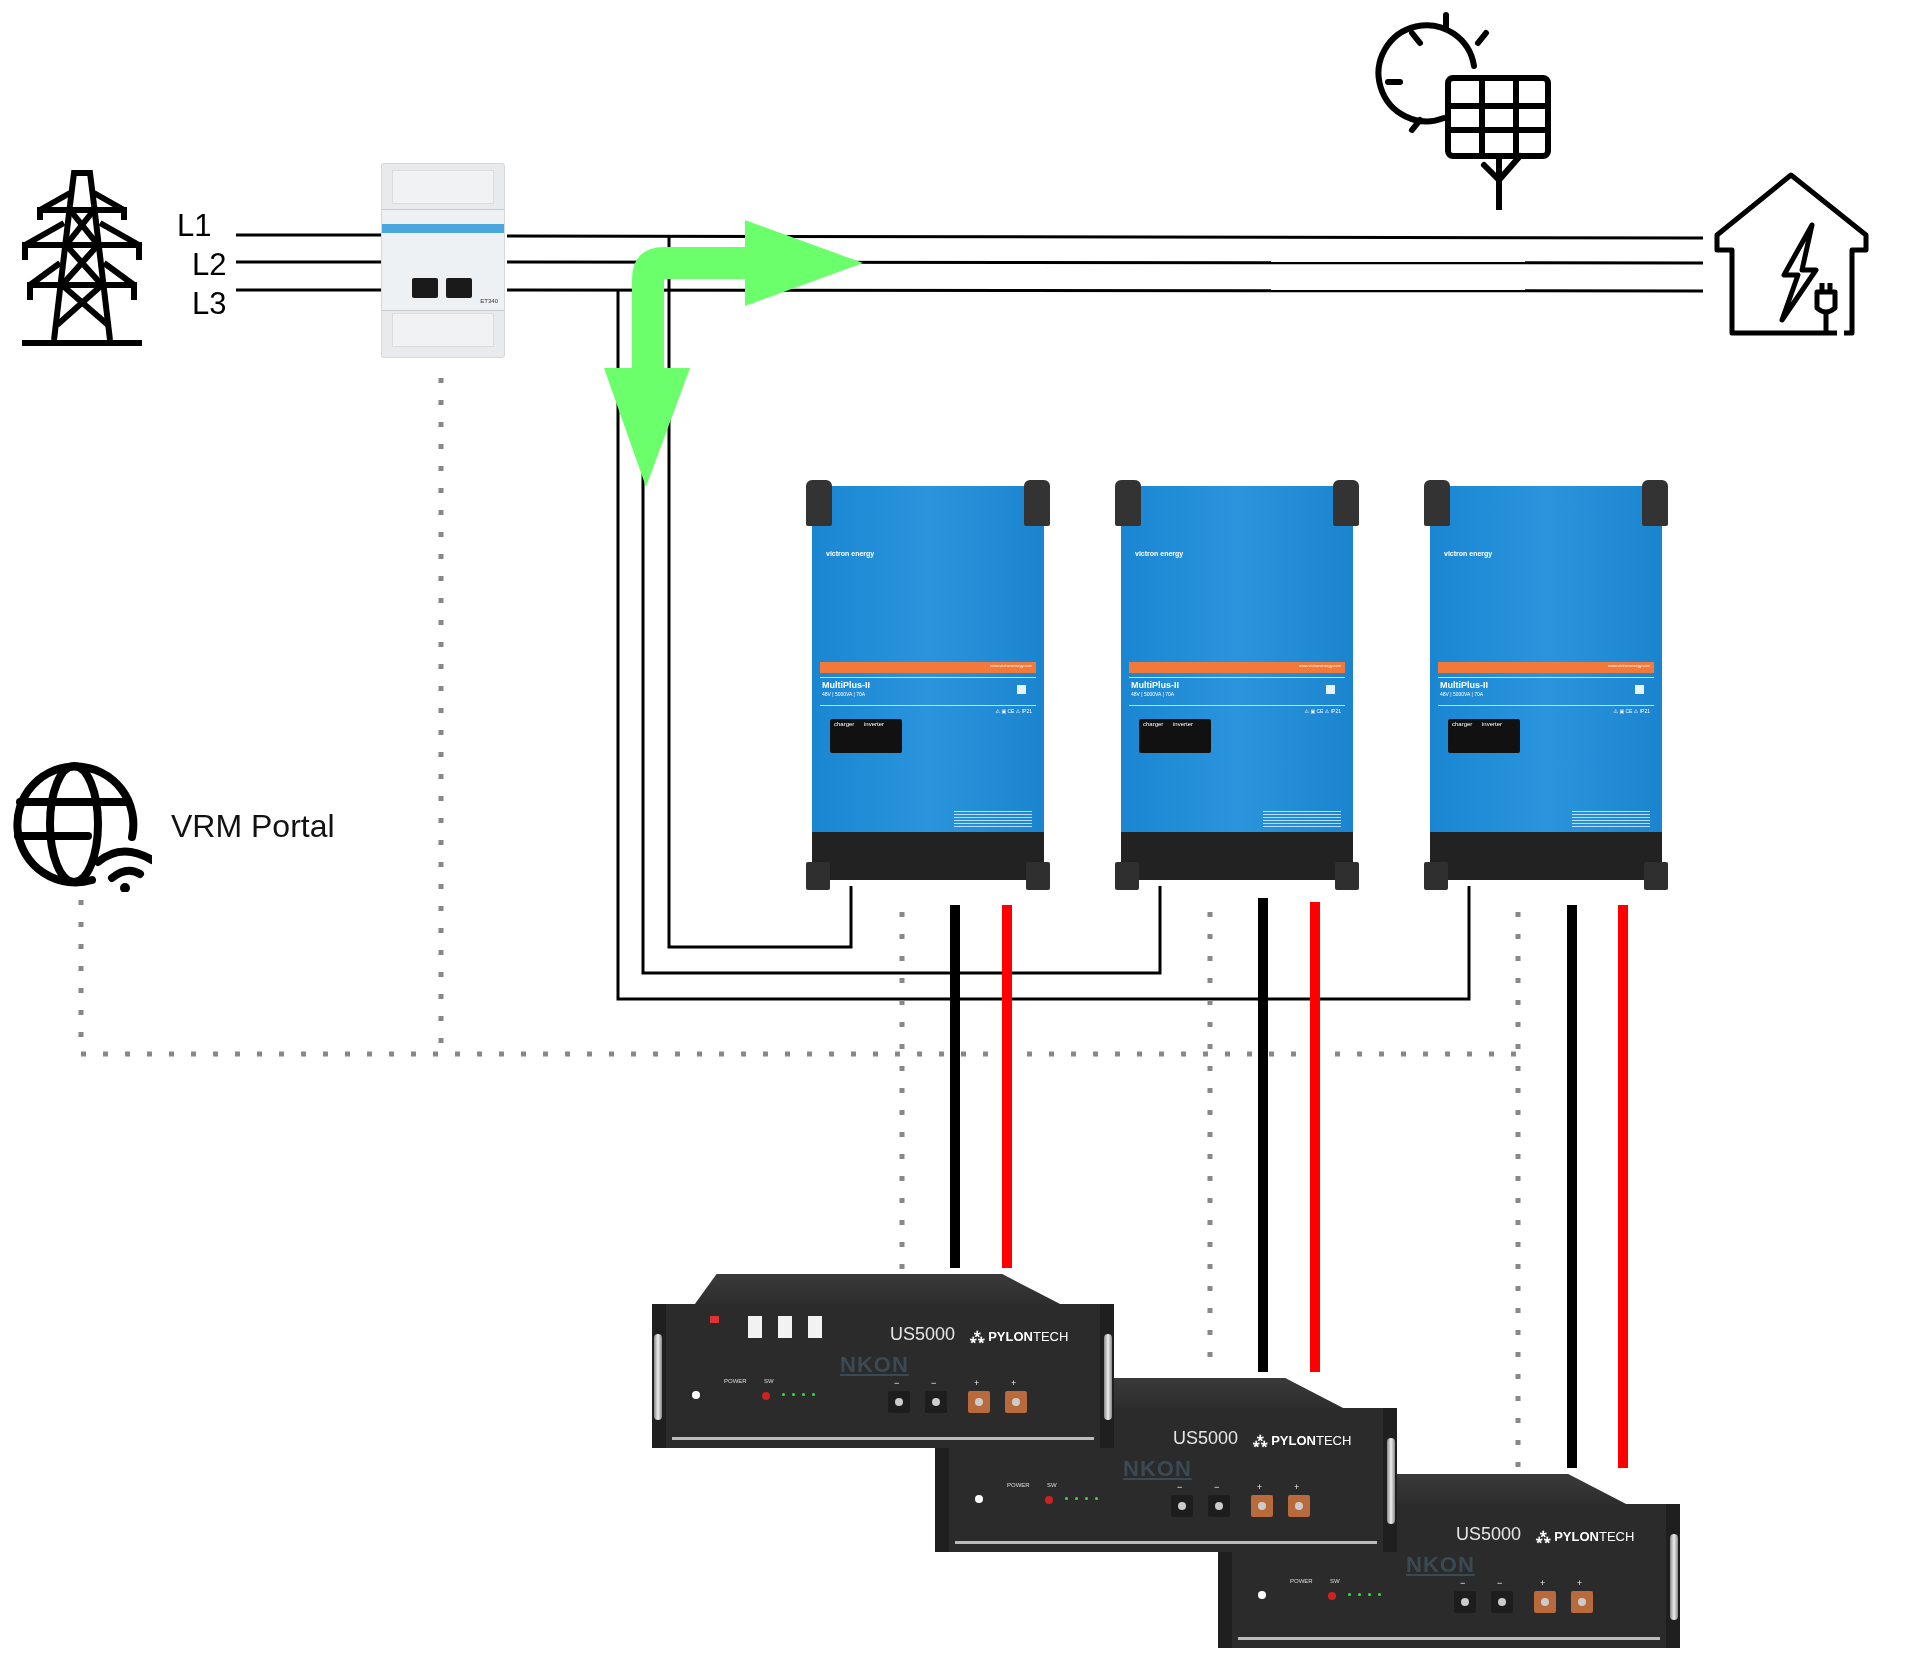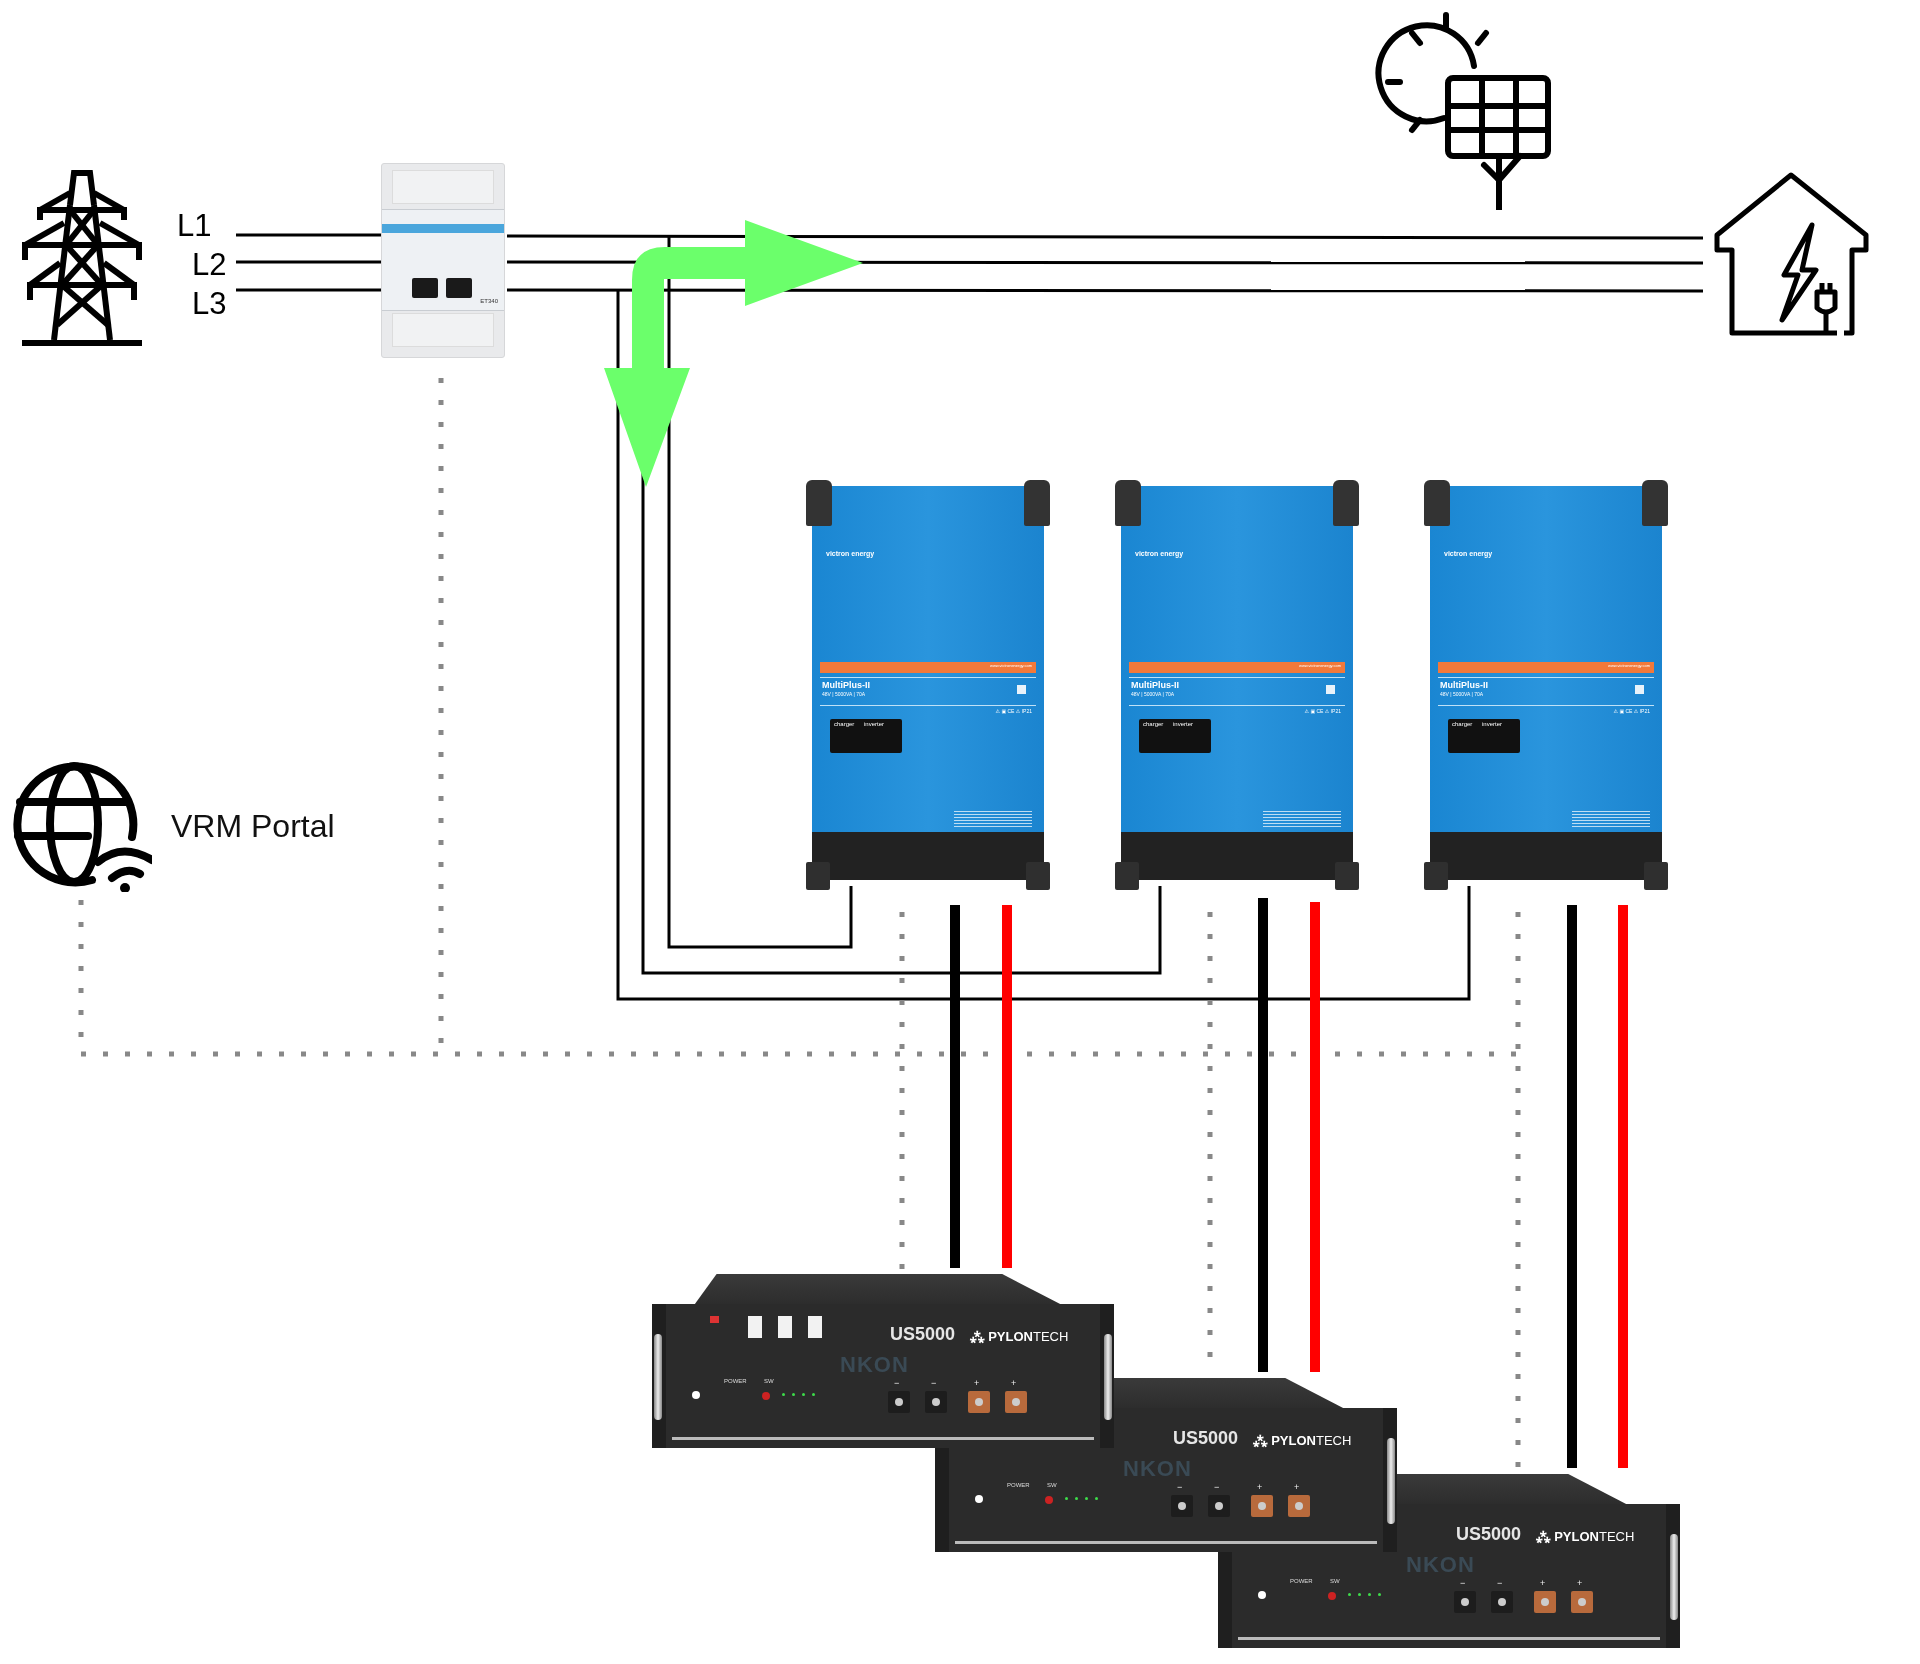--- a/index.html
+++ b/index.html
@@ -32,24 +32,24 @@
   .inv .panel{position:absolute;left:18px;top:233px;width:72px;height:34px;background:#111;border-radius:2px;color:#fff;font-size:6px;padding:2px 4px;box-sizing:border-box;}
   .inv .panel span{display:inline-block;width:30px;}
   .inv .qr{position:absolute;right:18px;top:199px;width:9px;height:9px;background:#e8f2fa;}
   .inv .notice{position:absolute;right:12px;top:325px;width:78px;height:16px;background:repeating-linear-gradient(0deg,rgba(255,255,255,.7) 0 1px,transparent 1px 3px);}
   
   .bat{position:absolute;width:462px;height:180px;}
   .bat .top{position:absolute;left:26px;right:50px;top:0;height:32px;background:linear-gradient(#3a3a3a,#2c2c2c);clip-path:polygon(4% 100%,10% 0,84% 0,100% 100%);}
   .bat .front{position:absolute;left:14px;right:14px;top:30px;bottom:6px;background:#2b2b2b;}
   .bat .ear{position:absolute;top:30px;bottom:6px;width:14px;background:#1f1f1f;}
   .bat .handle{position:absolute;top:60px;width:8px;height:86px;background:linear-gradient(90deg,#888,#eee,#888);border-radius:4px;}
-  .bat .model{position:absolute;left:238px;top:50px;font-size:18px;color:#e6e6e6;font-weight:bold;}
+  .bat .model{position:absolute;left:238px;top:50px;font-size:18px;color:#e6e6e6;}
   .bat .brand{position:absolute;left:318px;top:53px;font-size:13px;color:#fff;font-weight:bold;}
   .bat .brand i{font-style:normal;font-weight:normal;}
-  .bat .wm{position:absolute;left:188px;top:78px;font-size:22px;color:#3a4a55;font-weight:bold;letter-spacing:1px;}
+  .bat .wm{position:absolute;left:188px;top:78px;font-size:22px;color:#3a4a55;font-weight:bold;letter-spacing:1px;text-decoration:underline;}
   .bat .pwr{position:absolute;left:72px;top:104px;font-size:6px;color:#ddd;}
   .bat .sw{position:absolute;left:112px;top:104px;font-size:6px;color:#ddd;}
   .bat .led{position:absolute;top:119px;width:3px;height:3px;border-radius:50%;background:#3ddc4a;}
   .bat .term{position:absolute;top:117px;width:22px;height:22px;border-radius:2px;}
   .bat .term::after{content:"";position:absolute;left:7px;top:7px;width:8px;height:8px;border-radius:50%;background:#ccc;}
   .bat .neg{background:#1d1d1d;}
   .bat .pos{background:#b86a3c;}
   .bat .sign{position:absolute;top:104px;font-size:9px;color:#eee;}
   .bat .rail{position:absolute;left:20px;right:20px;bottom:14px;height:3px;background:#bbb;}
   .bat .dip{position:absolute;left:58px;top:42px;width:9px;height:7px;background:#d33;}

